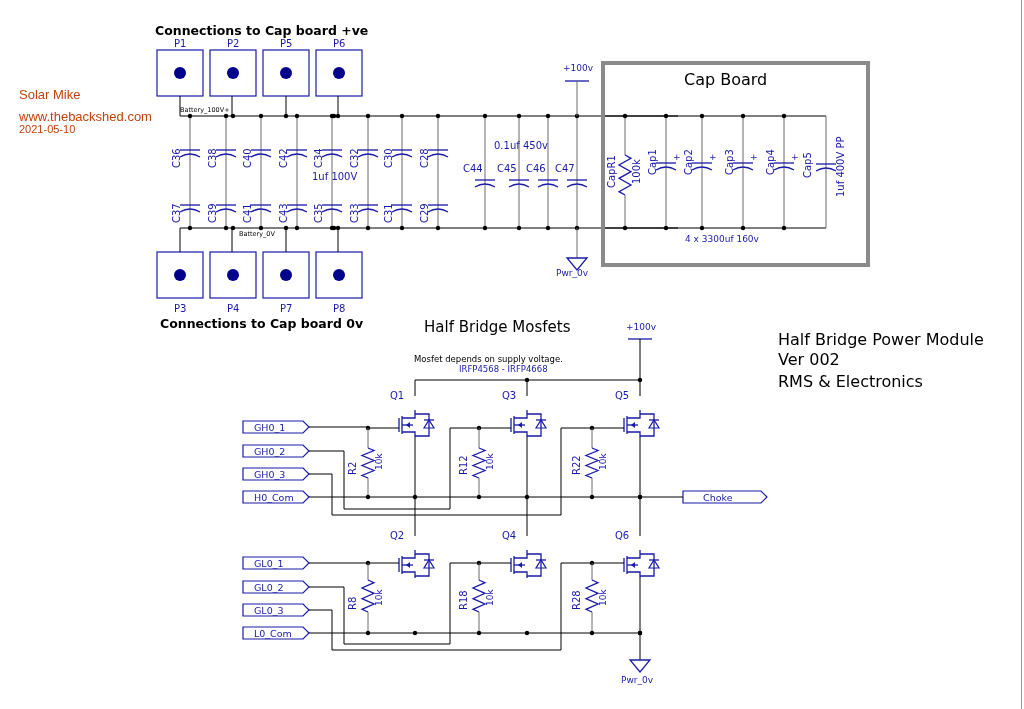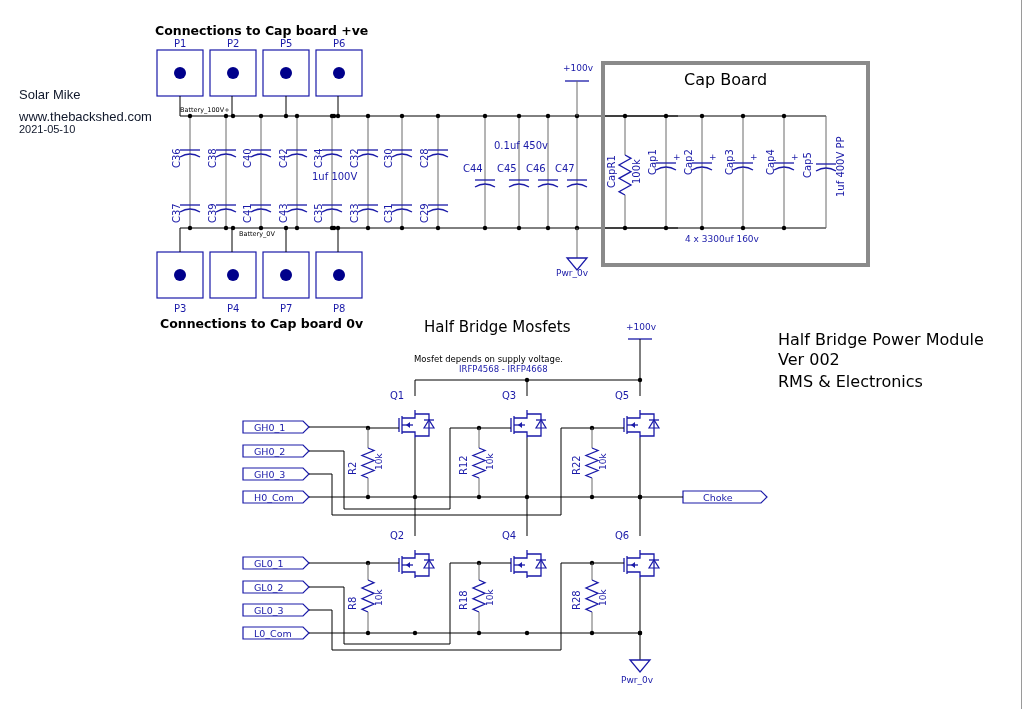--- a/index.html
+++ b/index.html
@@ -1,18 +1,18 @@
 <!DOCTYPE html>
 <html><head>
   <meta charset="utf-8">
   <style>
     html, body { margin: 0; padding: 0; background: #ffffff; }
     body { width: 1024px; height: 709px; position: relative; overflow: hidden; font-family: "DejaVu Sans", sans-serif; }
     #sheet { position: absolute; left: 0; top: 0; width: 1024px; height: 709px; }
-    .author { position: absolute; left: 19px; color: #0f172a; font-family: "Liberation Sans", sans-serif; }
+    .author { position: absolute; left: 19px; color: #c2410c; font-family: "Liberation Sans", sans-serif; }
     .author.name { top: 87px; font-size: 13px; }
     .author.site { top: 109px; font-size: 13px; }
     .author.date { top: 123px; font-size: 11px; }
     .edge { position: absolute; left: 1021px; top: 0; width: 1px; height: 709px; background: #9a9a9a; }
     svg text { font-family: "DejaVu Sans", sans-serif; }
     .w { stroke: #000; stroke-width: 1; fill: none; }
     .wg { stroke: #6b6b6b; stroke-width: 1; fill: none; }
     .sym { stroke: #1a1aa8; stroke-width: 1.3; fill: none; }
     .blue { fill: #1a1aa8; }
     .black { fill: #000; }

